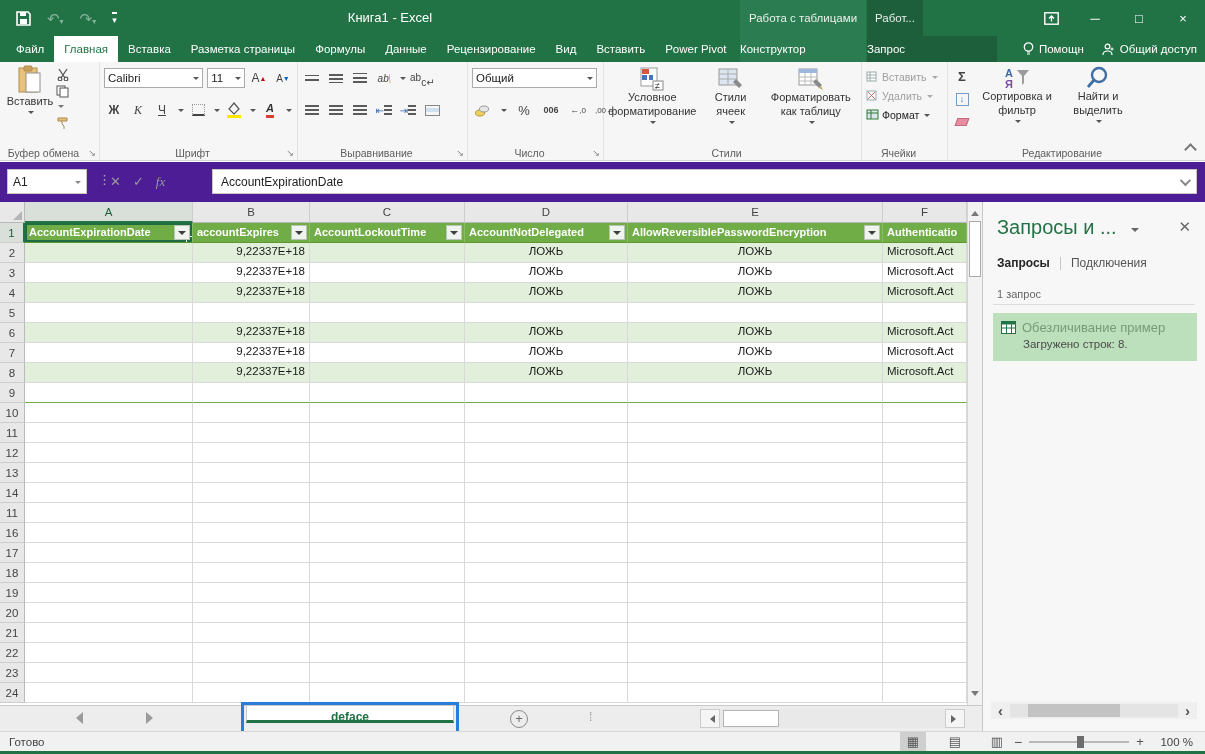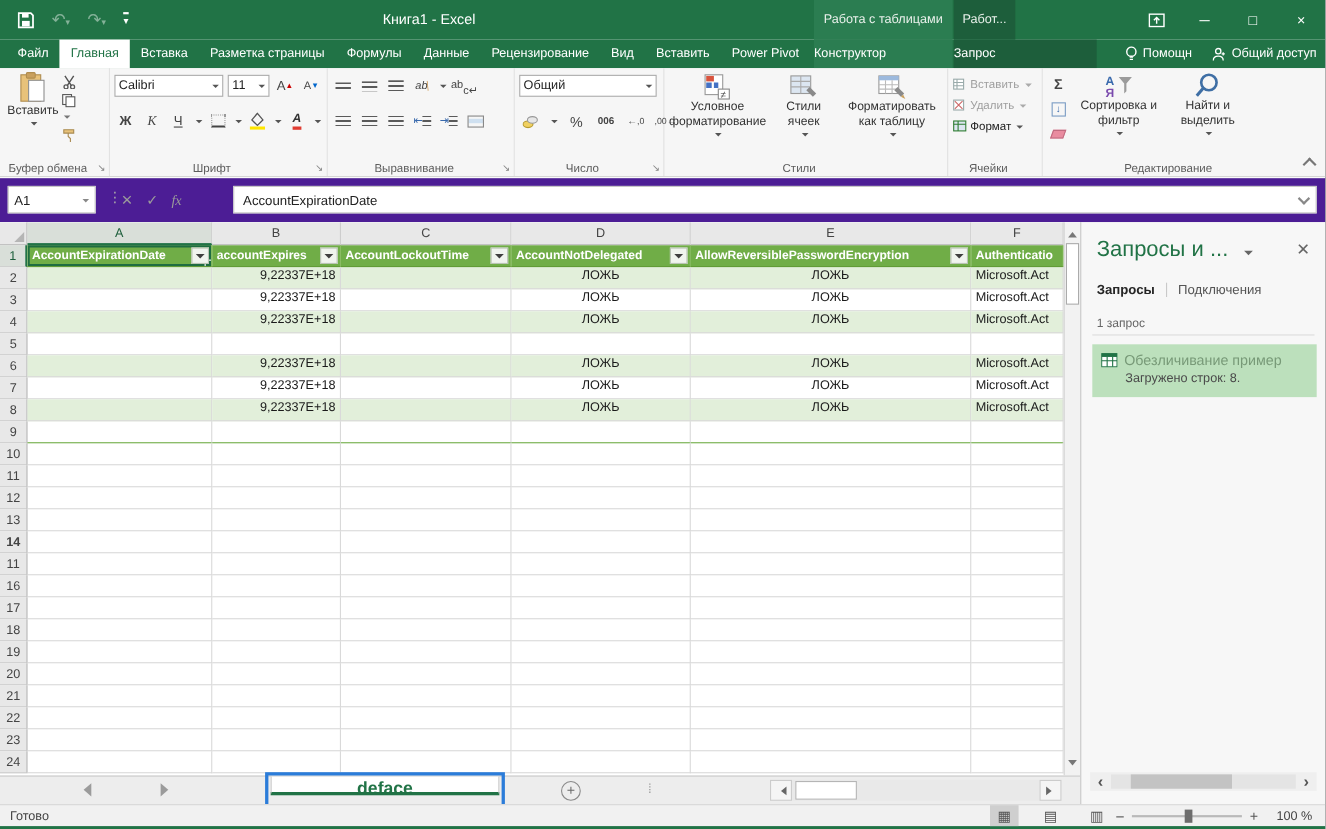--- a/index.html
+++ b/index.html
@@ -78,21 +78,21 @@
   .varr{position:absolute;left:0;width:14px;height:17px;display:flex;align-items:center;justify-content:center}
   .tri-up{width:0;height:0;border:4px solid transparent;border-bottom:5px solid #777}
   .tri-dn{width:0;height:0;border:4px solid transparent;border-top:5px solid #777}
   .vthumb{position:absolute;left:1px;top:19px;width:12px;height:56px;background:#fff;border:1px solid #ababab}
 
   
   .sheetbar{position:absolute;left:0;top:705px;width:982px;height:26px;background:#ededed;border-top:1px solid #c9c9c9}
   .snav{position:absolute;top:6px;width:0;height:0}
   .snav.l{left:70px;border:6px solid transparent;border-right:7px solid #9b9b9b}
   .snav.r{left:146px;border:6px solid transparent;border-left:7px solid #9b9b9b}
-  .sheettab{position:absolute;left:246px;top:0;width:208px;height:17px;background:#fff;border-left:1px solid #c9c9c9;border-right:1px solid #c9c9c9;text-align:center;line-height:23px;font-weight:bold;color:#217346;font-size:16px;border-bottom:3px solid #217346}
+  .sheettab{position:absolute;left:246px;top:0;width:208px;height:17px;background:#fff;border-left:1px solid #c9c9c9;border-right:1px solid #c9c9c9;text-align:center;line-height:23px;font-weight:bold;color:#217346;font-size:12px;border-bottom:3px solid #217346}
   .annot{position:absolute;left:241px;top:-4px;width:218px;height:33px;border:3px solid #2b7cd9;pointer-events:none}
   .addsheet{position:absolute;left:510px;top:4px;width:18px;height:18px;border:1px solid #8a8a8a;border-radius:50%;color:#6a6a6a;font-size:13px;line-height:16px;text-align:center}
   .sdots{position:absolute;left:589px;top:4px;color:#9a9a9a;font-size:12px;letter-spacing:0}
   .hscroll{position:absolute;left:700px;top:3px;width:265px;height:19px;background:#e9e9e9;display:flex;align-items:center}
   .hbtn{width:20px;height:19px;background:#f5f5f5;border:1px solid #cccccc;display:flex;align-items:center;justify-content:center}
   .htri-l{width:0;height:0;border:4px solid transparent;border-right:5px solid #666}
   .htri-r{width:0;height:0;border:4px solid transparent;border-left:5px solid #666}
   .hthumb{width:56px;height:17px;background:#fff;border:1px solid #b5b5b5;margin-left:3px}
   .hbtn.right{margin-left:auto}
 
@@ -580,21 +580,21 @@
         <div class="grow">
           <div class="rnum" style="height: 20px; line-height: 20px;">13</div>
           <div class="cell" style="width: 168px; height: 20px; text-align: left;"></div>
           <div class="cell" style="width: 117px; height: 20px; text-align: right;"></div>
           <div class="cell" style="width: 155px; height: 20px; text-align: left;"></div>
           <div class="cell" style="width: 163px; height: 20px; text-align: center;"></div>
           <div class="cell" style="width: 255px; height: 20px; text-align: center;"></div>
           <div class="cell" style="width: 84px; height: 20px; text-align: left;"></div>
         </div>
         <div class="grow">
-          <div class="rnum" style="height: 20px; line-height: 20px; font-weight: bold;">14</div>
+          <div class="rnum" style="height: 20px; line-height: 20px;">14</div>
           <div class="cell" style="width: 168px; height: 20px; text-align: left;"></div>
           <div class="cell" style="width: 117px; height: 20px; text-align: right;"></div>
           <div class="cell" style="width: 155px; height: 20px; text-align: left;"></div>
           <div class="cell" style="width: 163px; height: 20px; text-align: center;"></div>
           <div class="cell" style="width: 255px; height: 20px; text-align: center;"></div>
           <div class="cell" style="width: 84px; height: 20px; text-align: left;"></div>
         </div>
         <div class="grow">
           <div class="rnum" style="height: 20px; line-height: 20px;">11</div>
           <div class="cell" style="width: 168px; height: 20px; text-align: left;"></div>

